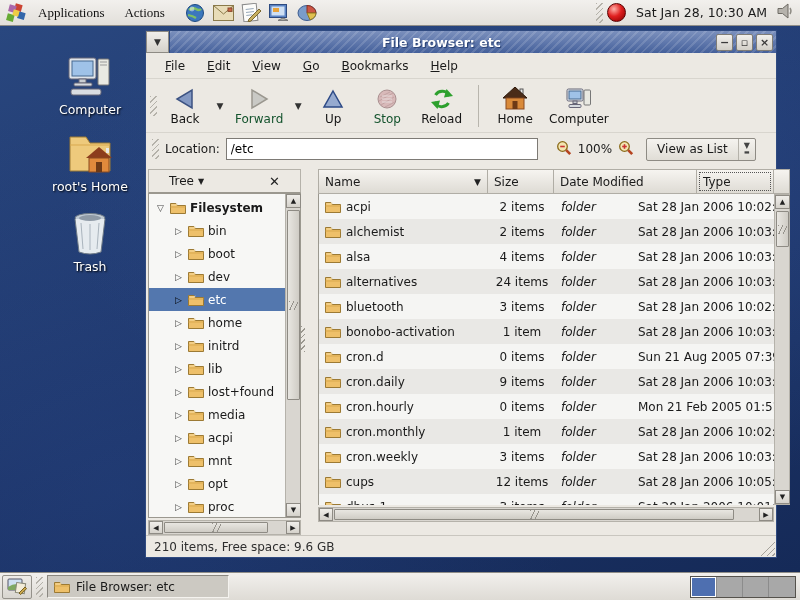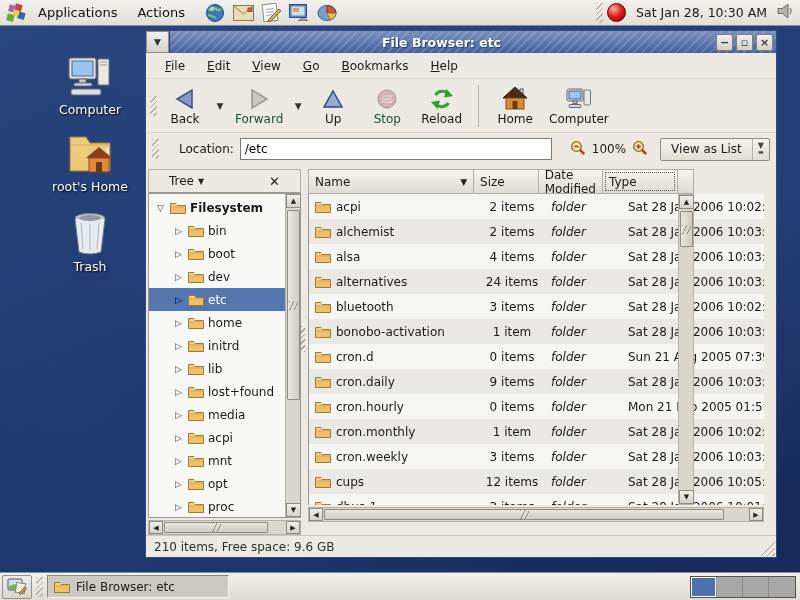--- a/index.html
+++ b/index.html
@@ -4,21 +4,21 @@
 <style>
   * { margin:0; padding:0; box-sizing:border-box; }
   html,body { width:800px; height:600px; overflow:hidden; }
   body { font-family:"DejaVu Sans","Liberation Sans",sans-serif; font-size:12px; color:#1a1a1a; }
   #screen { position:relative; width:800px; height:600px; background:#1d3468; overflow:hidden; }
 
   
   .panel-top { position:absolute; left:0; top:0; width:800px; height:26px;
     background:linear-gradient(#f2f0ed,#e2dfda); border-bottom:1px solid #8f8d88;
     display:flex; align-items:center; gap:4px; padding:0 6px; z-index:40; }
-  .pmenu { font-size:13px; padding:0 8px; color:#101010; }
+  .pmenu { font-size:13px; padding:0 8px; color:#101010;font-family:Liberation Serif, serif; }
   .fedora { width:20px; height:20px; position:relative; }
   .launchers { display:flex; align-items:center; gap:7px; margin-left:8px; }
   .launch { width:21px; height:21px; display:flex; align-items:center; justify-content:center; }
   .spacer { flex:1; }
   .grip-v { width:7px; height:20px;
     background:repeating-linear-gradient(135deg,#b5b2aa 0 1px,transparent 1px 4px); }
   .alert-ball { width:19px; height:19px; border-radius:50%;
     background:radial-gradient(circle at 35% 30%, #ffb0a8, #e02020 45%, #8c0000 95%); border:1px solid #5c0000; }
   .clock { font-size:12.5px; padding:0 6px; white-space:nowrap; }
 
@@ -58,21 +58,21 @@
     height:48px; gap:2px; padding:0 6px; }
   .ticon { height:24px; display:flex; align-items:flex-end; justify-content:center; }
   .tlabel { font-size:12px; color:#161616; }
   .tbtn.disabled .tlabel { color:#14532d; }
   .tdrop { width:14px; height:48px; display:flex; align-items:center; justify-content:center;
     font-size:9px; color:#333; }
   .tsep { width:1px; height:42px; background:#b8b5ad; margin:0 8px; }
 
   .locationbar { position:absolute; left:0; top:102px; width:100%; height:32px; display:flex; align-items:center;
     gap:6px; padding:0 6px; background:#ece9e3; }
-  .loc-label { margin-left:14px; }
+  .loc-label { }
   .loc-input { width:312px; height:22px; border:1px solid #7d7a75; background:#fff; font:12px "DejaVu Sans",sans-serif;
     padding:0 4px; }
   .zoom-pct { font-size:12px; }
   .combo { margin-left:6px; height:23px; display:flex; align-items:center; background:linear-gradient(#f5f3ef,#e0ddd6);
     border:1px solid #8e8b84; border-radius:2px; }
   .combo-label { padding:0 10px; }
   .combo-arrow { width:17px; height:100%; border-left:1px solid #b5b2aa; display:flex; flex-direction:column;
     align-items:center; justify-content:center; font-size:8px; color:#444; line-height:.8; }
 
   
@@ -105,21 +105,21 @@
   .hscroll { position:absolute; left:0; height:15px; background:#d9d6d0; border:1px solid #b5b2aa; }
   .hs-btn { position:absolute; top:0; width:14px; height:13px; background:linear-gradient(#f0eeea,#d5d2cb);
     border:1px solid #8e8b84; display:flex; align-items:center; justify-content:center; font-size:7px; color:#222; }
   .hs-thumb { position:absolute; top:1px; height:11px; background:linear-gradient(#e8e6e1,#cfccc5);
     border:1px solid #8e8b84; border-radius:1px; display:flex; align-items:center; justify-content:center; }
   .side-hscroll { top:351px; width:153px; }
   .pane-grip { position:absolute; left:155px; top:295px; width:4px; height:26px;
     background:repeating-linear-gradient(135deg,#9b988f 0 1px,transparent 1px 4px); }
 
   
-  .listpane { position:absolute; left:162px; top:138px; width:386px; height:364px; }
+  .listpane { position:absolute; left:172px; top:138px; width:472px; height:364px; }
   .list-head { height:25px; display:flex; }
   .col-h { background:linear-gradient(#f6f4f0,#dedbd4); border:1px solid #b0ada5; border-left:none;
     display:flex; align-items:center; padding:0 6px; position:relative; }
   .col-h:first-child { border-left:1px solid #b0ada5; }
   .col-h .sort { margin-left:auto; font-size:9px; color:#222; }
   .col-h.focused:after { content:""; position:absolute; inset:2px; border:1px dotted #555; }
   .col-name { width:170px; } .col-size { width:66px; } .col-type { width:77px; } .col-date { flex:1; }
   .list-body { position:absolute; left:0; top:25px; width:456px; height:311px; overflow:hidden;
     border-left:1px solid #9b988f; background:#f5f5f3; }
   .lrow { height:25px; display:flex; align-items:center; }

